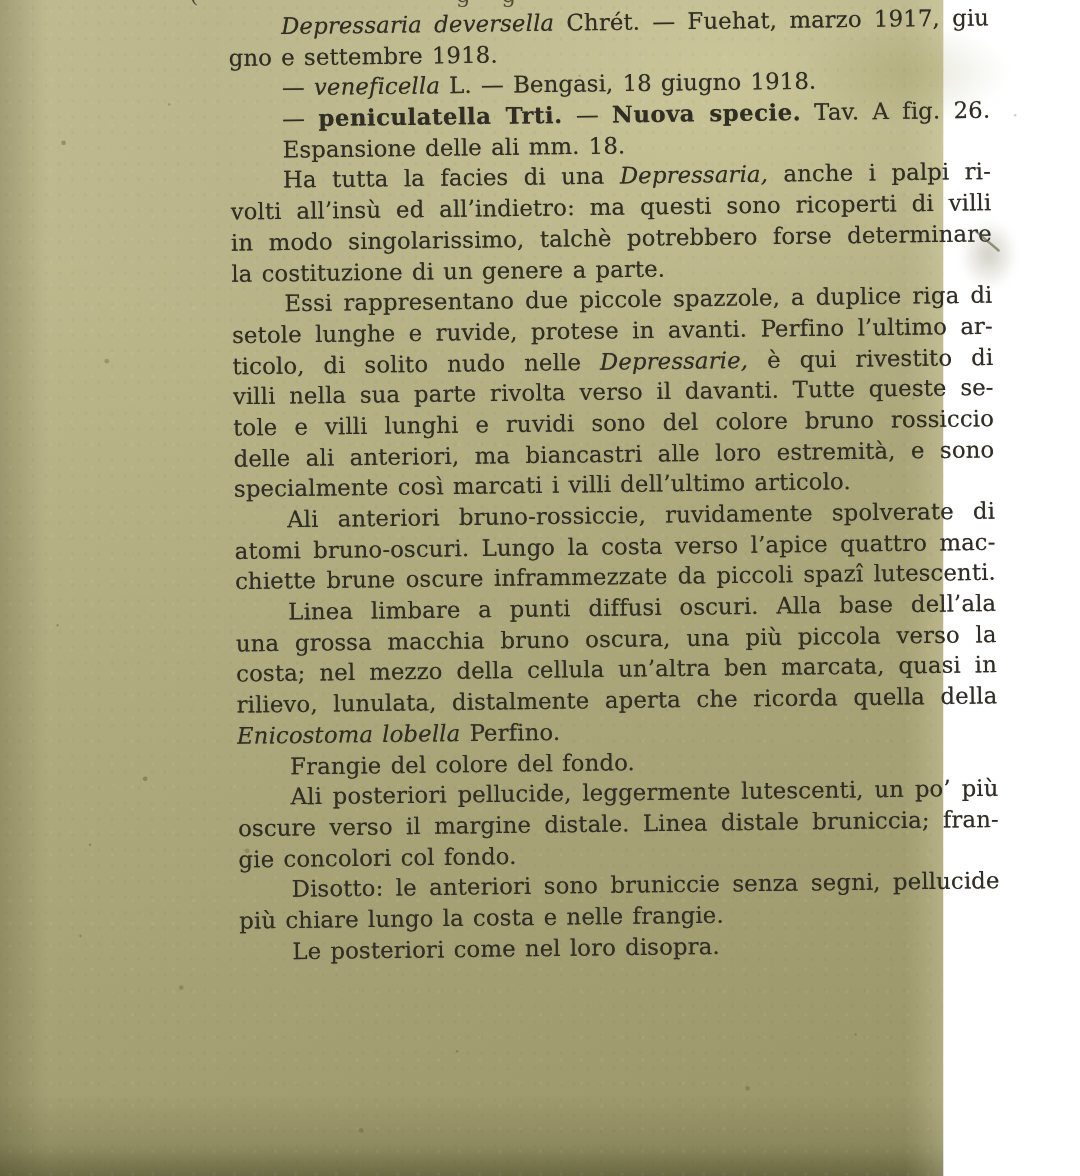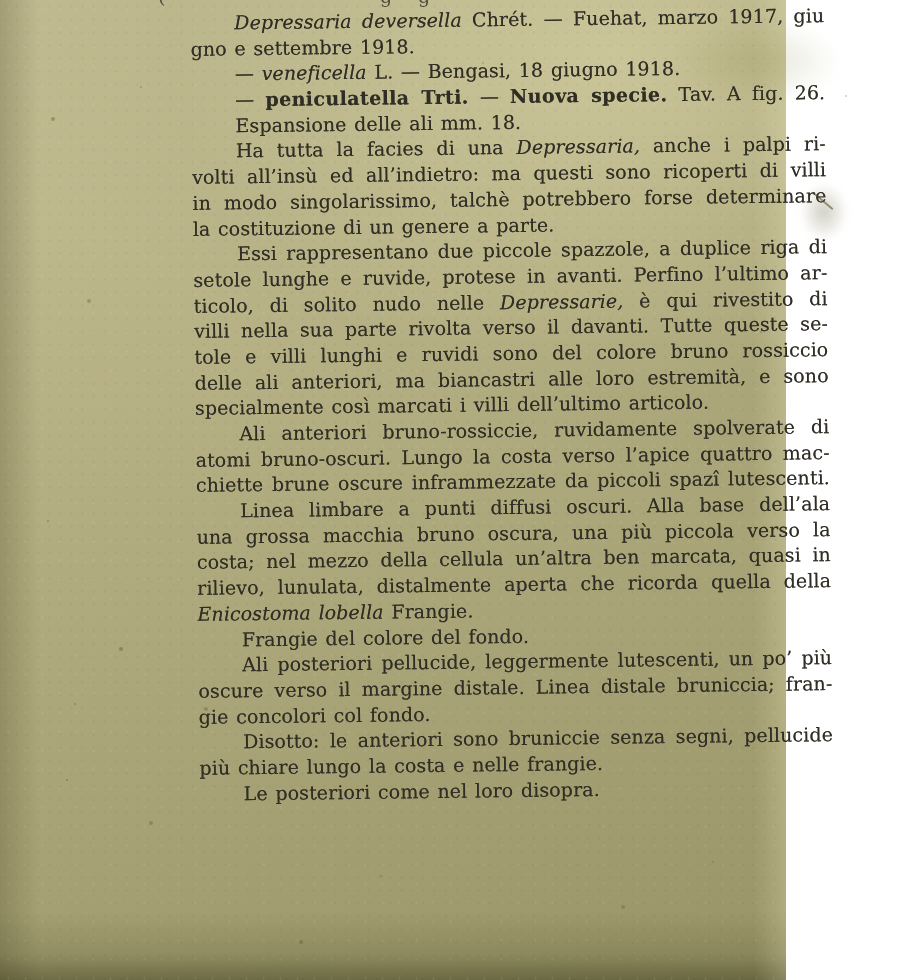--- a/index.html
+++ b/index.html
@@ -115,21 +115,21 @@
       <div class="line full"><span class="seg regular">tole e villi lunghi e ruvidi sono del colore bruno rossiccio</span></div>
       <div class="line full"><span class="seg regular">delle ali anteriori, ma biancastri alle loro estremità, e sono</span></div>
       <div class="line"><span class="seg regular">specialmente così marcati i villi dell’ultimo articolo.</span></div>
       <div class="line indent full"><span class="seg regular">Ali anteriori bruno-rossiccie, ruvidamente spolverate di</span></div>
       <div class="line full"><span class="seg regular">atomi bruno-oscuri. Lungo la costa verso l’apice quattro mac-</span></div>
       <div class="line full"><span class="seg regular">chiette brune oscure inframmezzate da piccoli spazî lutescenti.</span></div>
       <div class="line indent full"><span class="seg regular">Linea limbare a punti diffusi oscuri. Alla base dell’ala</span></div>
       <div class="line full"><span class="seg regular">una grossa macchia bruno oscura, una più piccola verso la</span></div>
       <div class="line full"><span class="seg regular">costa; nel mezzo della cellula un’altra ben marcata, quasi in</span></div>
       <div class="line full"><span class="seg regular">rilievo, lunulata, distalmente aperta che ricorda quella della</span></div>
-      <div class="line"><span class="seg italic">Enicostoma lobella</span><span class="seg regular"> Frangie.</span></div>
+      <div class="line"><span class="seg italic">Enicostoma lobella</span><span class="seg regular"> Perfino.</span></div>
       <div class="line indent"><span class="seg regular">Frangie del colore del fondo.</span></div>
       <div class="line indent full"><span class="seg regular">Ali posteriori pellucide, leggermente lutescenti, un po’ più</span></div>
       <div class="line full"><span class="seg regular">oscure verso il margine distale. Linea distale bruniccia; fran-</span></div>
       <div class="line"><span class="seg regular">gie concolori col fondo.</span></div>
       <div class="line indent full"><span class="seg regular">Disotto: le anteriori sono bruniccie senza segni, pellucide</span></div>
       <div class="line"><span class="seg regular">più chiare lungo la costa e nelle frangie.</span></div>
       <div class="line indent"><span class="seg regular">Le posteriori come nel loro disopra.</span></div>
     </div>
 
   <div class="stain stain-showthrough"></div>

